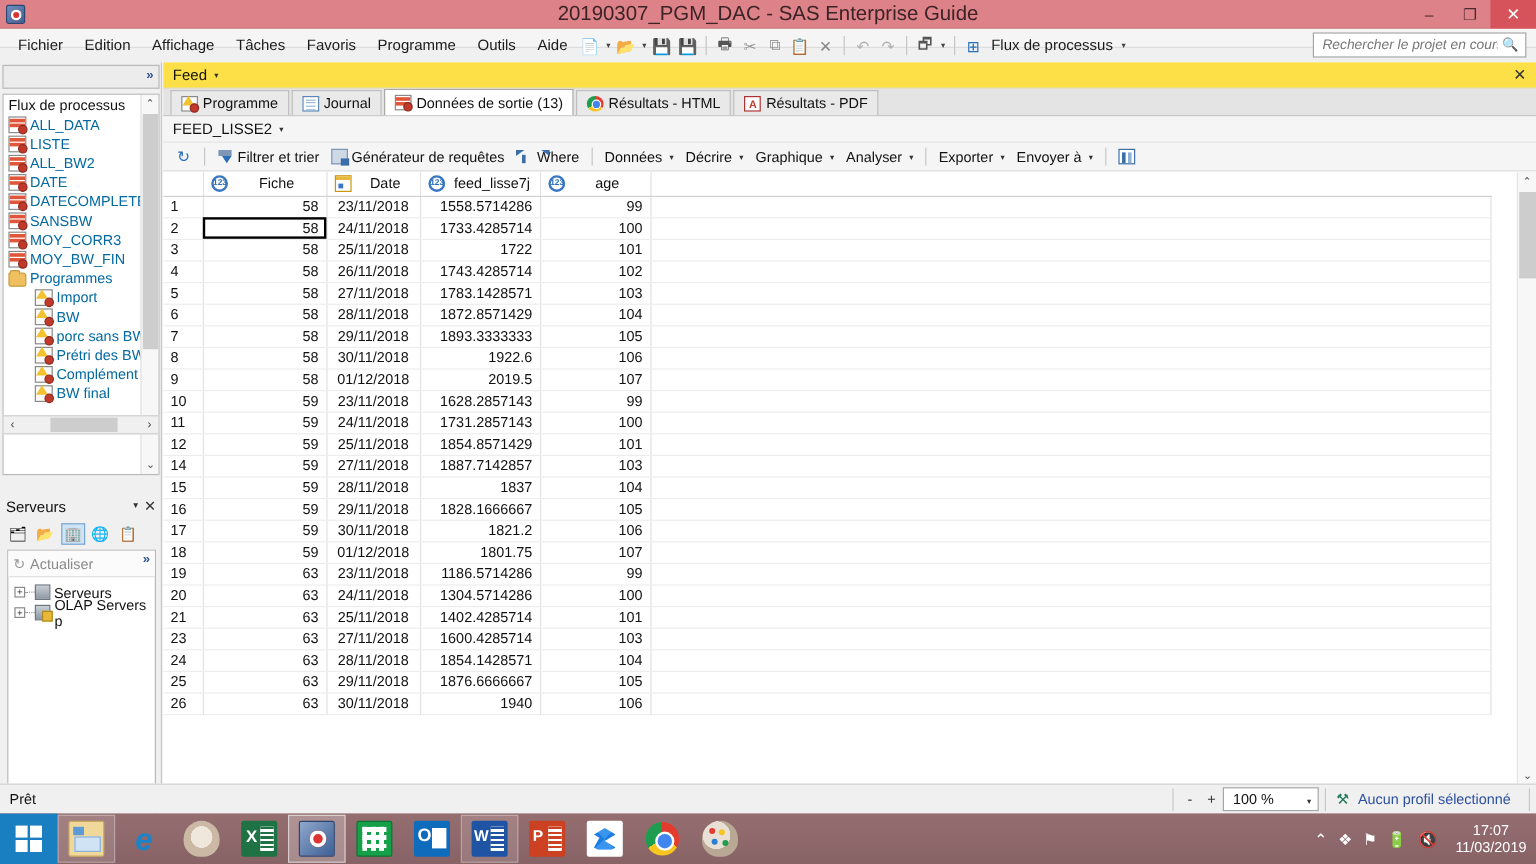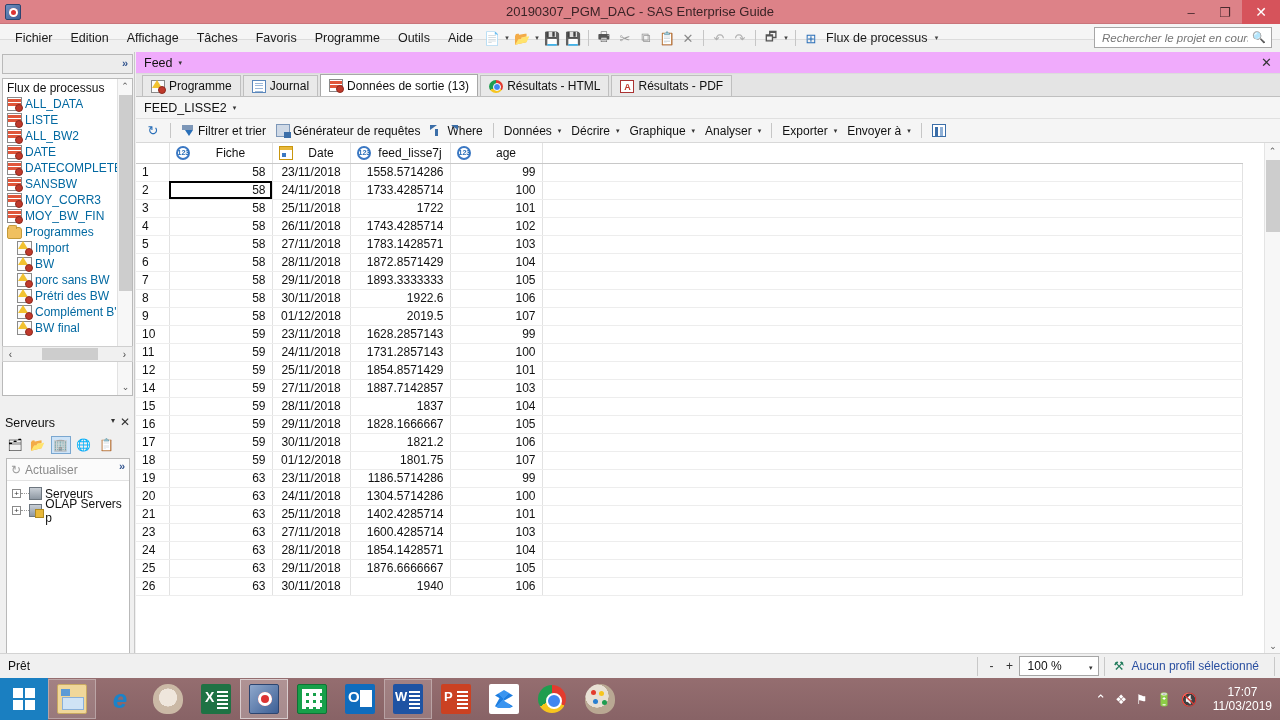--- a/index.html
+++ b/index.html
@@ -25,21 +25,21 @@
     border: 1px solid #2c4570; border-radius: 2px;
   }
   .titlebar .app-icon:after {
     content: ""; position: absolute; left: 3px; top: 3px;
     width: 9px; height: 9px; border-radius: 50%;
     background: #d33; box-shadow: inset 0 0 0 2px #fff;
   }
   .title-text {
     position: absolute; left: 0; top: 0; width: 1280px; height: 16px;
     line-height: 24px; text-align: center;
-    font-size: 13px; color: #3b2326;
+    font-size: 17px; color: #3b2326;
   }
   .winbtns { position: absolute; right: 0; top: 0; height: 24px; display: flex; }
   .winbtn {
     width: 34px; height: 24px; display: flex; align-items: center; justify-content: center;
     color: #4a2a2e; font-size: 13px;
   }
   .winbtn.close { background: #d6535b; color: #fff; width: 38px; font-size: 14px; }
 
   
   .menubar {
@@ -82,21 +82,21 @@
   }
   .pfbar .cc { position: absolute; right: 4px; top: 2px; font-size: 11px; color: #33558f; font-weight: bold; }
 
   .treebox {
     position: absolute; left: 2px; top: 26px; width: 131px; height: 318px;
     background: #fff; border: 1px solid #b9b9b9;
     overflow: hidden;
   }
   .tree-title { padding: 2px 4px 1px 4px; font-size: 12px; color: #111; }
   .tnode { display: flex; align-items: center; height: 16px; padding-left: 4px; white-space: nowrap; }
-  .tnode.ind { padding-left: 14px; }
+  .tnode.ind { padding-left: 26px; }
   .tnode .lbl { font-size: 12px; color: #0369a1; margin-left: 3px; overflow: hidden; }
   .ic { width: 15px; height: 14px; position: relative; flex: 0 0 15px; }
   .ic-data {
     background: #fff; border: 1px solid #8a8a8a;
     background-image:
       linear-gradient(to right, #e0563a 0 100%),
       linear-gradient(to right, #e0563a 0 100%);
     background-size: 100% 3px, 100% 3px;
     background-position: 0 1px, 0 5px;
     background-repeat: no-repeat;
@@ -171,21 +171,21 @@
   }
   .srv-node .dots { width: 8px; border-top: 1px dotted #9a9a9a; height: 1px; }
   .srv-node .lbl { font-size: 12px; color: #111; margin-left: 3px; }
   .ic-srv { width: 13px; height: 13px; background: linear-gradient(#c9cfd6,#8e98a3); border: 1px solid #6d767f; }
   .ic-olap { width: 14px; height: 13px; background: linear-gradient(#c9cfd6,#8e98a3); border: 1px solid #6d767f; position: relative; }
   .ic-olap:after { content:""; position:absolute; right:-3px; bottom:-2px; width:7px; height:7px; background:#e8b83a; border:1px solid #b08a20; }
 
   
   .main { position: absolute; left: 136px; top: 52px; width: 1144px; height: 601px; background: #fff; }
   .feedbar {
-    height: 22px; background: #f0abfc; border-bottom: 1px solid #dcdcdc;
+    height: 22px; background: #fde047; border-bottom: 1px solid #dcdcdc;
     display: flex; align-items: center; padding-left: 8px; position: relative;
   }
   .feedbar .lbl { font-size: 12.5px; color: #111; }
   .feedbar .car { margin-left: 6px; font-size: 7px; color: #333; }
   .feedbar .closex { position: absolute; right: 8px; top: 3px; font-size: 13px; color: #333; }
 
   .tabstrip {
     height: 23px; background: #e4e4e4; border-bottom: 1px solid #bfbfbf;
     display: flex; align-items: flex-end; padding-left: 6px; gap: 2px;
   }

